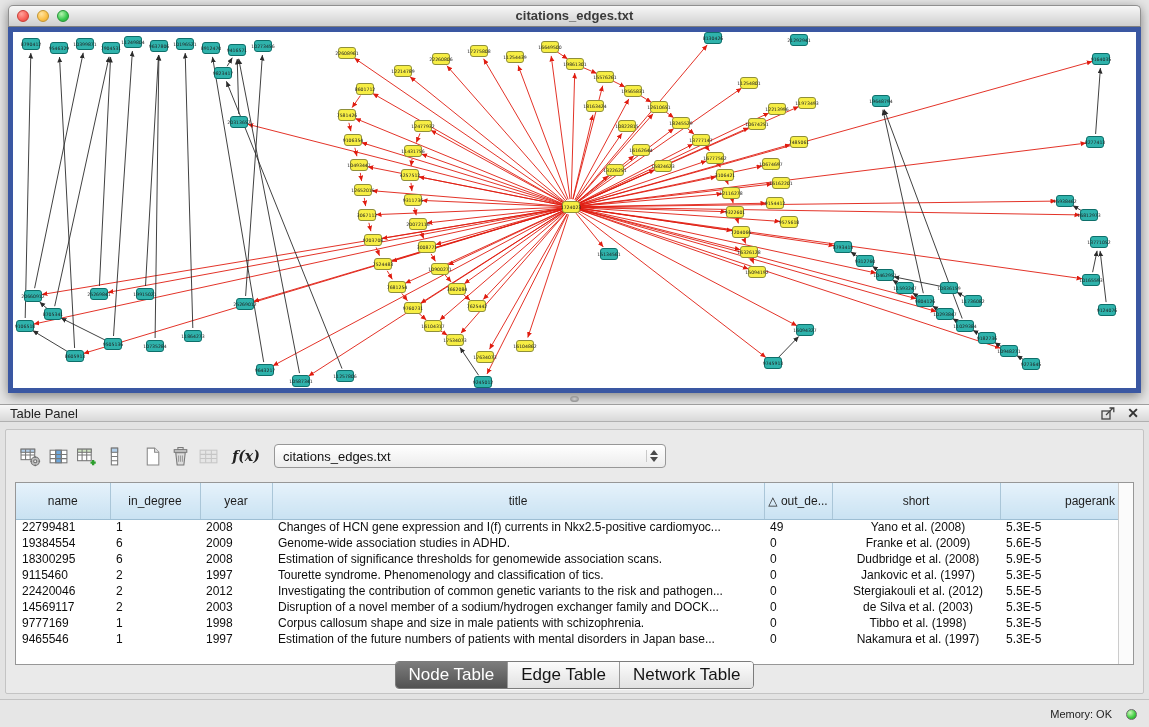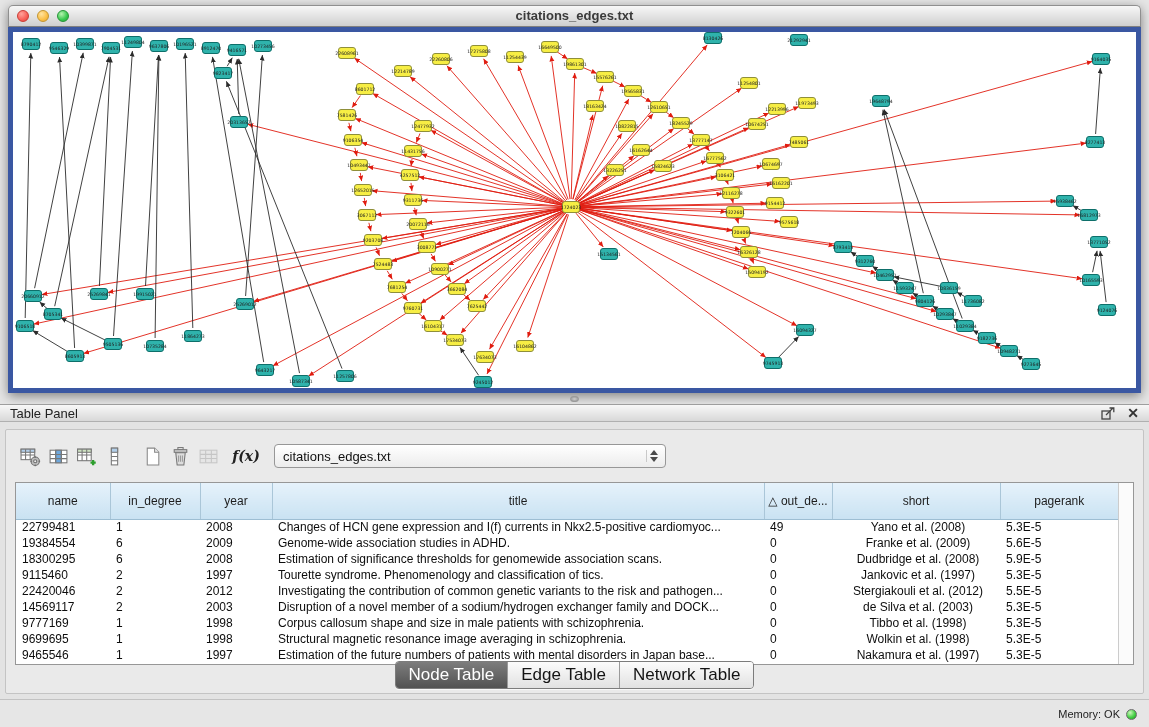--- a/index.html
+++ b/index.html
@@ -48,35 +48,35 @@
   .tri-dn{width:0;height:0;border-left:4px solid transparent;border-right:4px solid transparent;border-top:5px solid #4a4a4a;}
 
   .table-area{position:absolute;left:9px;right:9px;top:52px;bottom:28px;
     background:#fff;border:1px solid #979797;display:flex;overflow:hidden;}
   .table-main{flex:1;overflow:hidden;}
   .vscroll{width:15px;background:#fbfbfb;border-left:1px solid #cccccc;}
   table{width:100%;border-collapse:collapse;table-layout:fixed;}
   thead th{height:36px;background:linear-gradient(#e6f2fb,#c9e2f2);border-right:1px solid #aac6d8;
     border-bottom:1px solid #9dbed3;font-weight:normal;font-size:12px;color:#1d1d1d;
     text-align:center;overflow:hidden;white-space:nowrap;padding:0 3px;}
-  thead th:last-child{border-right:none;}
+  thead th:last-child{border-right:none;text-align:right;}
   tbody td{height:16px;padding:0 2px 0 6px;font-size:12px;color:#0d0d0d;
     white-space:nowrap;overflow:hidden;}
   tbody td.col5{text-align:center;}
 
   .tabbar{position:absolute;left:0;right:0;bottom:4px;display:flex;justify-content:center;}
   .tabs{display:flex;border:1px solid #7c7c7c;border-radius:4px;overflow:hidden;
     box-shadow:0 1px 0 rgba(255,255,255,.7);}
   .tab{padding:3px 13px;font-size:17px;color:#141414;background:linear-gradient(#fcfcfc,#e1e1e1);
     border-left:1px solid #9a9a9a;}
   .tab:first-child{border-left:none;}
   .tab.active{background:linear-gradient(#7d7d7d,#525252);color:#fff;}
 
   .statusbar{position:absolute;left:0;bottom:0;width:1149px;height:26px;display:flex;
-    align-items:center;justify-content:flex-end;padding-right:12px;gap:6px;font-size:11px;color:#222;}
+    align-items:center;justify-content:flex-end;padding-right:12px;gap:14px;font-size:11px;color:#222;}
   .mem-dot{width:11px;height:11px;border-radius:50%;border:1px solid #6b6b6b;
     background:radial-gradient(circle at 35% 30%,#c9f7b9,#46cf46 55%,#15a015);}
 </style>
 </head>
 <body>
 
 <div class="network-frame">
   <div class="titlebar">
     <div class="lights">
       <span class="light red"></span>
@@ -843,29 +843,20 @@
               <tr>
                 <td class="col0">9777169</td>
                 <td class="col1">1</td>
                 <td class="col2">1998</td>
                 <td class="col3">Corpus callosum shape and size in male patients with schizophrenia.</td>
                 <td class="col4">0</td>
                 <td class="col5">Tibbo et al. (1998)</td>
                 <td class="col6">5.3E-5</td>
               </tr>
               <tr>
-                <td class="col0">9699695</td>
-                <td class="col1">1</td>
-                <td class="col2">1998</td>
-                <td class="col3">Structural magnetic resonance image averaging in schizophrenia.</td>
-                <td class="col4">0</td>
-                <td class="col5">Wolkin et al. (1998)</td>
-                <td class="col6">5.3E-5</td>
-              </tr>
-              <tr>
                 <td class="col0">9465546</td>
                 <td class="col1">1</td>
                 <td class="col2">1997</td>
                 <td class="col3">Estimation of the future numbers of patients with mental disorders in Japan base...</td>
                 <td class="col4">0</td>
                 <td class="col5">Nakamura et al. (1997)</td>
                 <td class="col6">5.3E-5</td>
               </tr>
             </tbody>
         </table>

